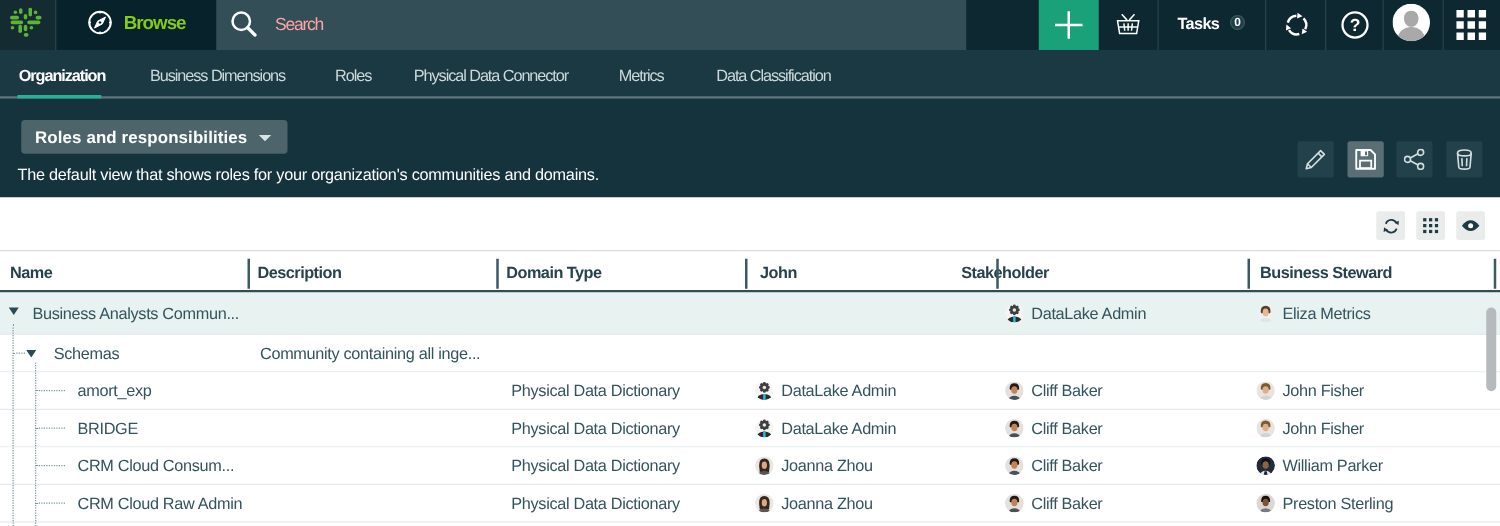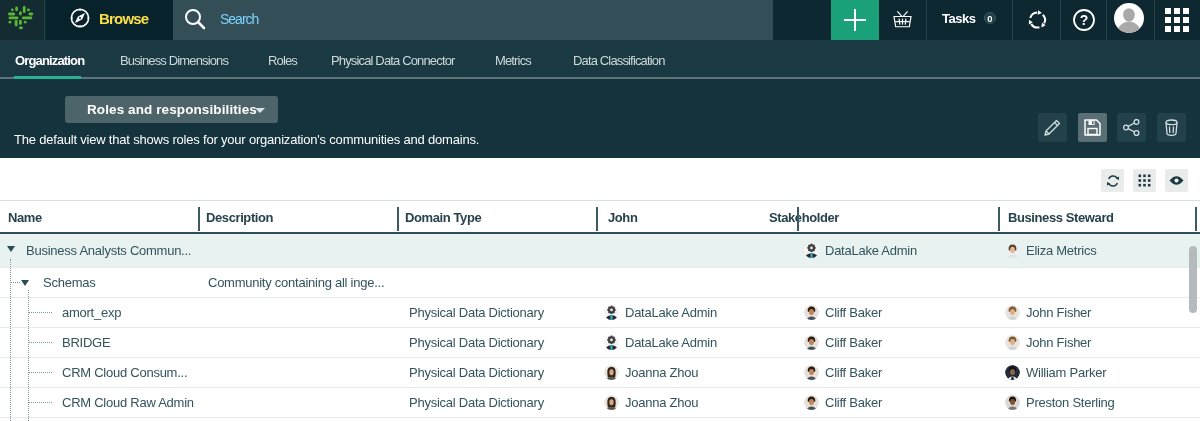--- a/index.html
+++ b/index.html
@@ -2,36 +2,36 @@
 <html><head>
 <meta charset="utf-8">
 <style>
 * { margin:0; padding:0; box-sizing:border-box; }
 html,body { width:1200px; height:421px; overflow:hidden; background:#fff;
   font-family:"Liberation Sans", sans-serif; }
 
 #topbar { position:absolute; left:0; top:0; width:1200px; height:40px; background:#0d2830; }
 #logo-sq { position:absolute; left:0; top:0; width:45px; height:40px; background:#132b31; border-right:1px solid #22424a; }
 #browse { position:absolute; left:46px; top:0; width:127px; height:40px; background:#08222b; color:#fff; }
-#browse .txt { position:absolute; left:53px; top:10px; font-size:15px; font-weight:bold; letter-spacing:-0.8px; color:#fde047; }
+#browse .txt { position:absolute; left:53px; top:10px; font-size:15px; font-weight:bold; letter-spacing:-0.8px; color:#84cc16; }
 #searchbox { position:absolute; left:173px; top:0; width:600px; height:40px; background:#334e57; }
-#searchbox .txt { position:absolute; left:47px; top:10.5px; font-size:14px; letter-spacing:-1px; color:#7dd3fc; }
+#searchbox .txt { position:absolute; left:47px; top:10.5px; font-size:14px; letter-spacing:-1px; color:#fca5a5; }
 #plusbtn { position:absolute; left:831px; top:0; width:48px; height:40px; background:#1aa179; }
 .tdiv { position:absolute; top:0; width:1px; height:40px; background:#24434b; }
 #tasks { position:absolute; left:942px; top:10.5px; font-size:13px; font-weight:bold; letter-spacing:-0.5px; color:#fff; }
 #badge { position:absolute; left:984px; top:12px; width:12px; height:12px; border-radius:50%; background:#1e3f47; border:1px solid #3a585f; color:#fff; font-size:9.5px; font-weight:bold; text-align:center; line-height:12px; }
 
 #tabs { position:absolute; left:0; top:40px; width:1200px; height:40px; background:#1a3942; }
 #tabs .tab { position:absolute; top:13px; font-size:13px; font-weight:400; letter-spacing:-0.85px; color:#cdd8da; white-space:nowrap; }
 #tabs .tab.active { color:#fff; font-weight:700; }
 #tabline { position:absolute; left:0; top:37px; width:1200px; height:1.5px; background:#5f757c; }
 #tabunder { position:absolute; left:14px; top:35.5px; width:67px; height:3px; background:#2bb093; }
 
 #band { position:absolute; left:0; top:78.5px; width:1200px; height:79.5px; background:#14333c; }
-#rolesbtn { position:absolute; left:17px; top:17.5px; width:213px; height:27px; background:#4e646b; border-radius:3px; color:#fff; font-size:13.5px; font-weight:bold; letter-spacing:0.1px; line-height:27px; padding-left:22px;margin-left:48px; }
+#rolesbtn { position:absolute; left:17px; top:17.5px; width:213px; height:27px; background:#4e646b; border-radius:3px; color:#fff; font-size:13.5px; font-weight:bold; letter-spacing:0.1px; line-height:27px; padding-left:11px; }
 #rolesbtn .caret { position:absolute; right:13px; top:11.5px; width:0; height:0; border-left:5.5px solid transparent; border-right:5.5px solid transparent; border-top:5.5px solid #d9e2e4; }
 #banddesc { position:absolute; left:14px; top:53px; font-size:13px; letter-spacing:-0.2px; color:#fdfefe; }
 .bandbtn { position:absolute; top:34px; width:29px; height:29px; background:#22414a; border-radius:2px; }
 .bandbtn.active { background:#5a6f75; }
 
 #wtool { position:absolute; left:0; top:158px; width:1200px; height:42px; background:#fff; }
 .wbtn { position:absolute; top:11px; width:23px; height:23px; background:#e9eceb; border-radius:2px; }
 
 #thead { position:absolute; left:0; top:200px; width:1200px; height:34px; background:#fff; border-top:1px solid #d9dfe0; border-bottom:2.5px solid #2e4e58; }
 #thead .h { position:absolute; top:9px; font-size:13px; font-weight:bold; letter-spacing:-0.4px; color:#27424c; }

